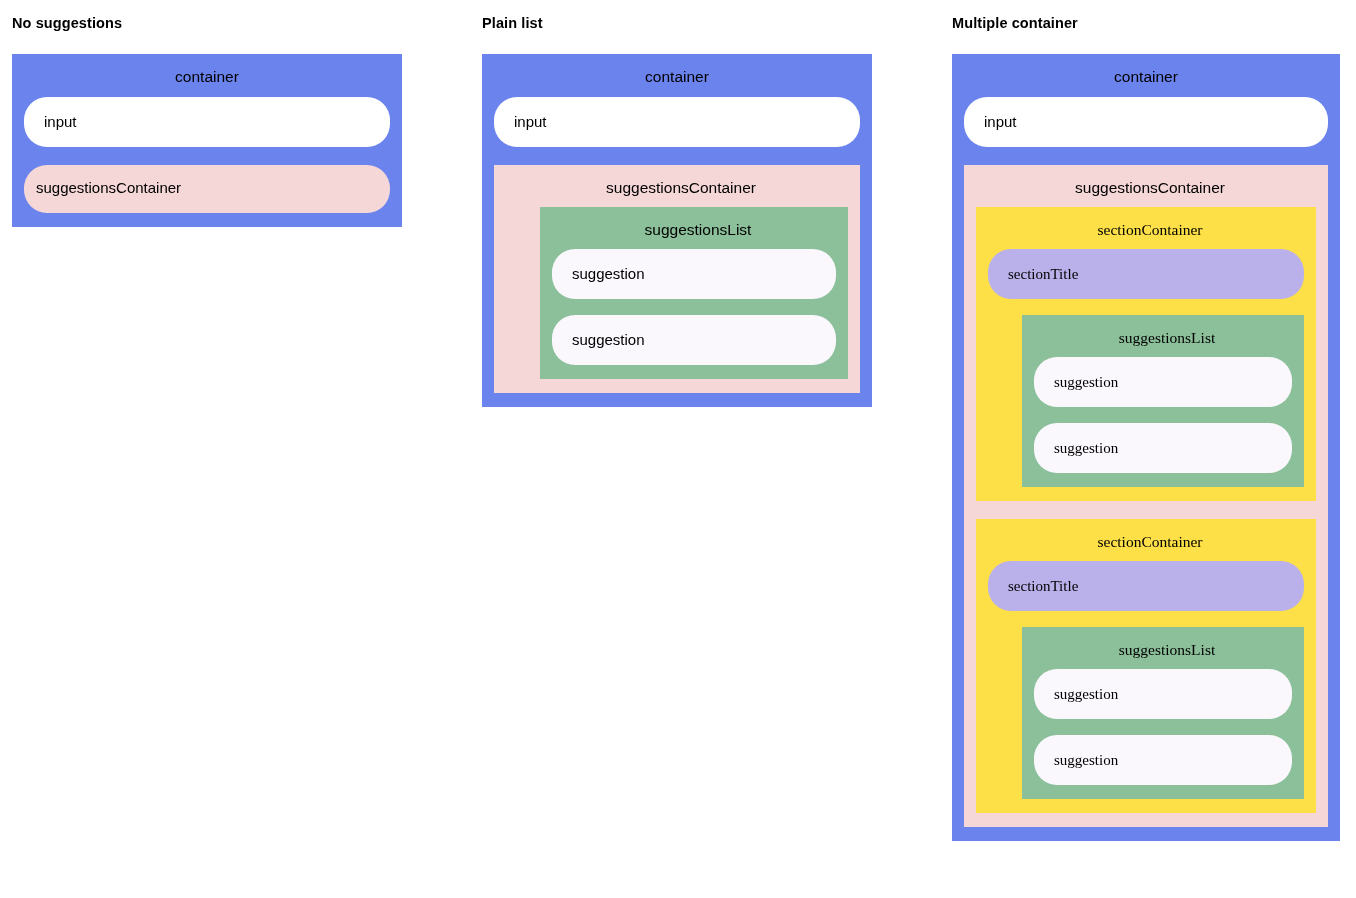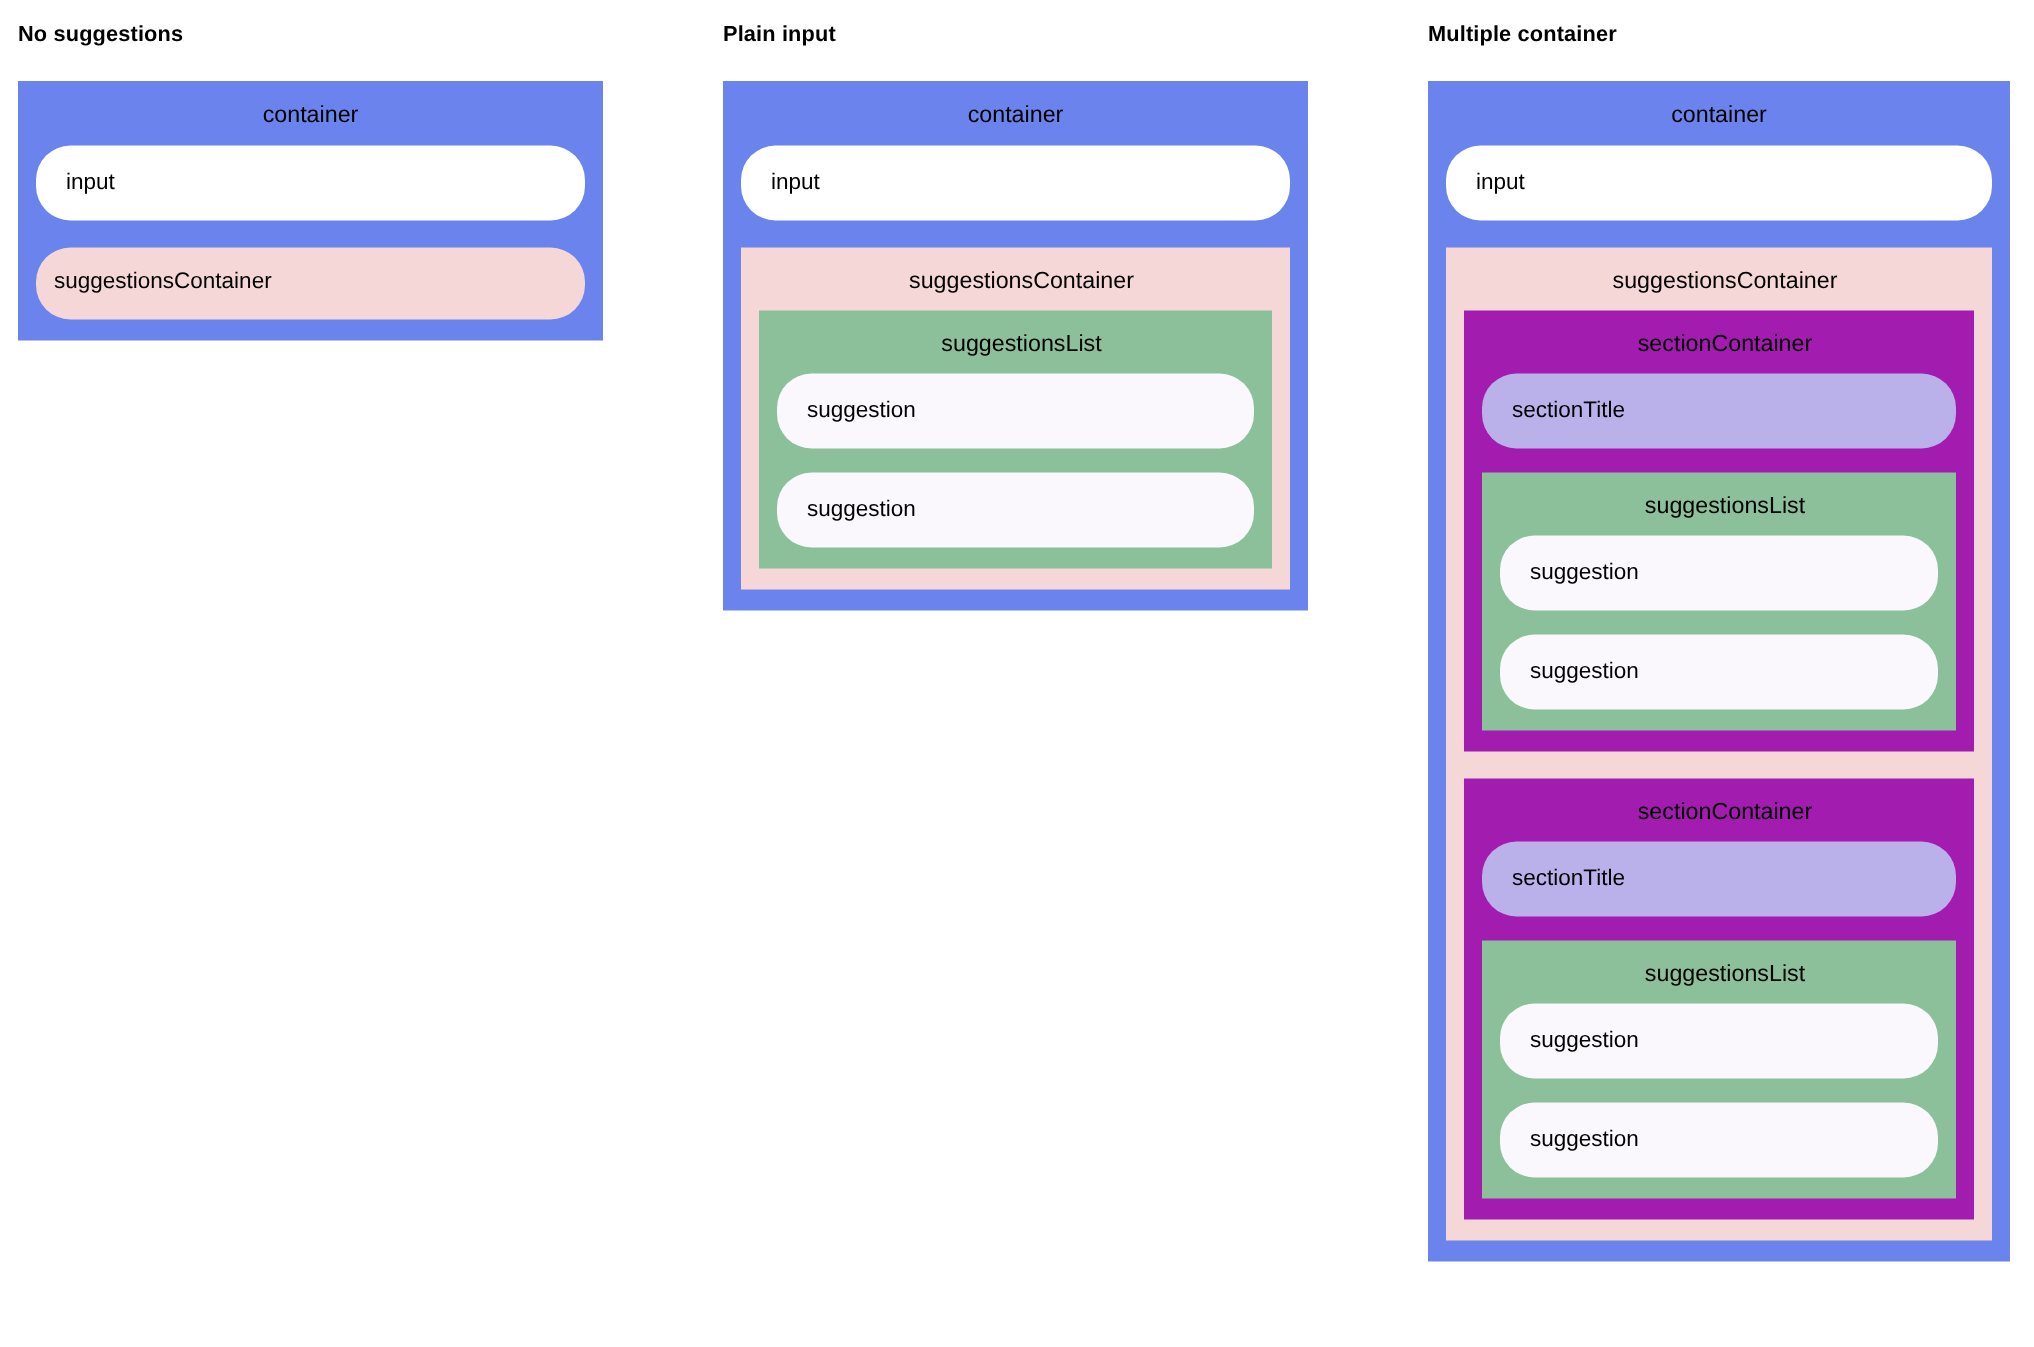--- a/index.html
+++ b/index.html
@@ -81,33 +81,33 @@
     display: block;
     border-radius: 23px;
   }
 
   
   .c-container        { background: #6b83ec; }
   .c-input            { background: #ffffff; }
   .c-suggestions      { background: #f6d7d7; }
   .c-list             { background: #8bc09a; }
   .c-suggestion       { background: #faf7fd; }
-  .c-section          { background: #a21caf; }
+  .c-section          { background: #fde047; font-family: Liberation Serif, serif; }
   .c-section-title    { background: #bab0ea; }
 
   
   .c-container { padding: 12px 12px 14px 12px; }
   .c-container > .box-label { margin-bottom: 9px; }
 
   .c-input { padding: 14px 12px 14px 20px; }
 
   .c-suggestions { padding: 12px 12px 14px 12px; }
   .c-suggestions > .box-label { padding-left: 8px; margin-bottom: 8px; }
 
-  .c-list { padding: 12px 12px 14px 12px; }
+  .c-list { padding: 12px 12px 14px 12px; margin-left: 34px; }
   .c-list > .box-label { padding-left: 8px; margin-bottom: 8px; }
 
   .c-section { padding: 12px 12px 14px 12px; }
   .c-section > .box-label { padding-left: 8px; margin-bottom: 8px; }
 
   .c-section-title { padding: 14px 24px 14px 20px; }
   .c-suggestion { padding: 14px 12px 14px 20px; }
 
   
   .c-container > .c-input + .c-suggestions { margin-top: 18px; }
@@ -127,21 +127,21 @@
       <div class="box c-container">
         <span class="box-label">container</span>
 
         <div class="leaf c-input">input</div>
 
         <div class="leaf c-suggestions">suggestionsContainer</div>
       </div>
     </div>
 
     <div class="column">
-      <div class="col-heading">Plain input</div>
+      <div class="col-heading">Plain list</div>
 
       <div class="box c-container">
         <span class="box-label">container</span>
 
         <div class="leaf c-input">input</div>
 
         <div class="box c-suggestions">
           <span class="box-label">suggestionsContainer</span>
 
           <div class="box c-list">

